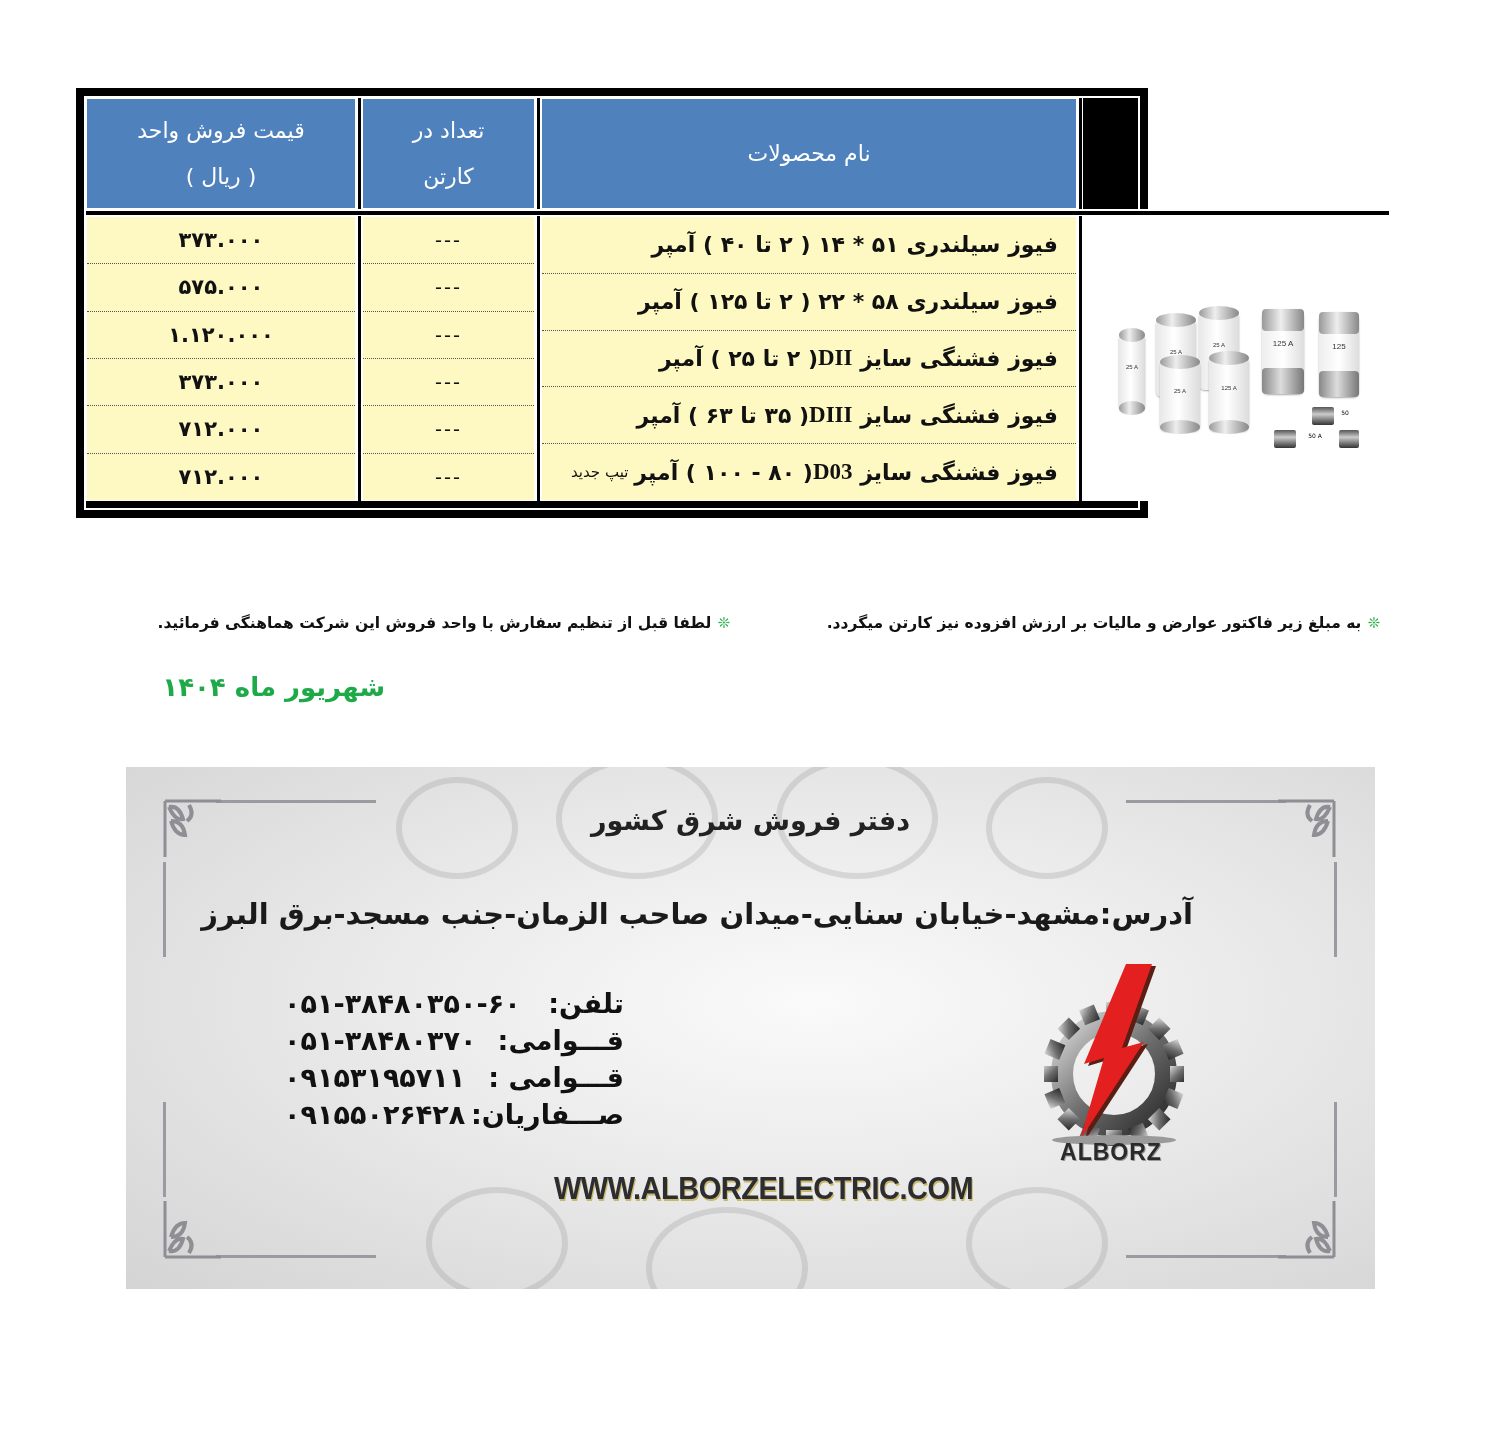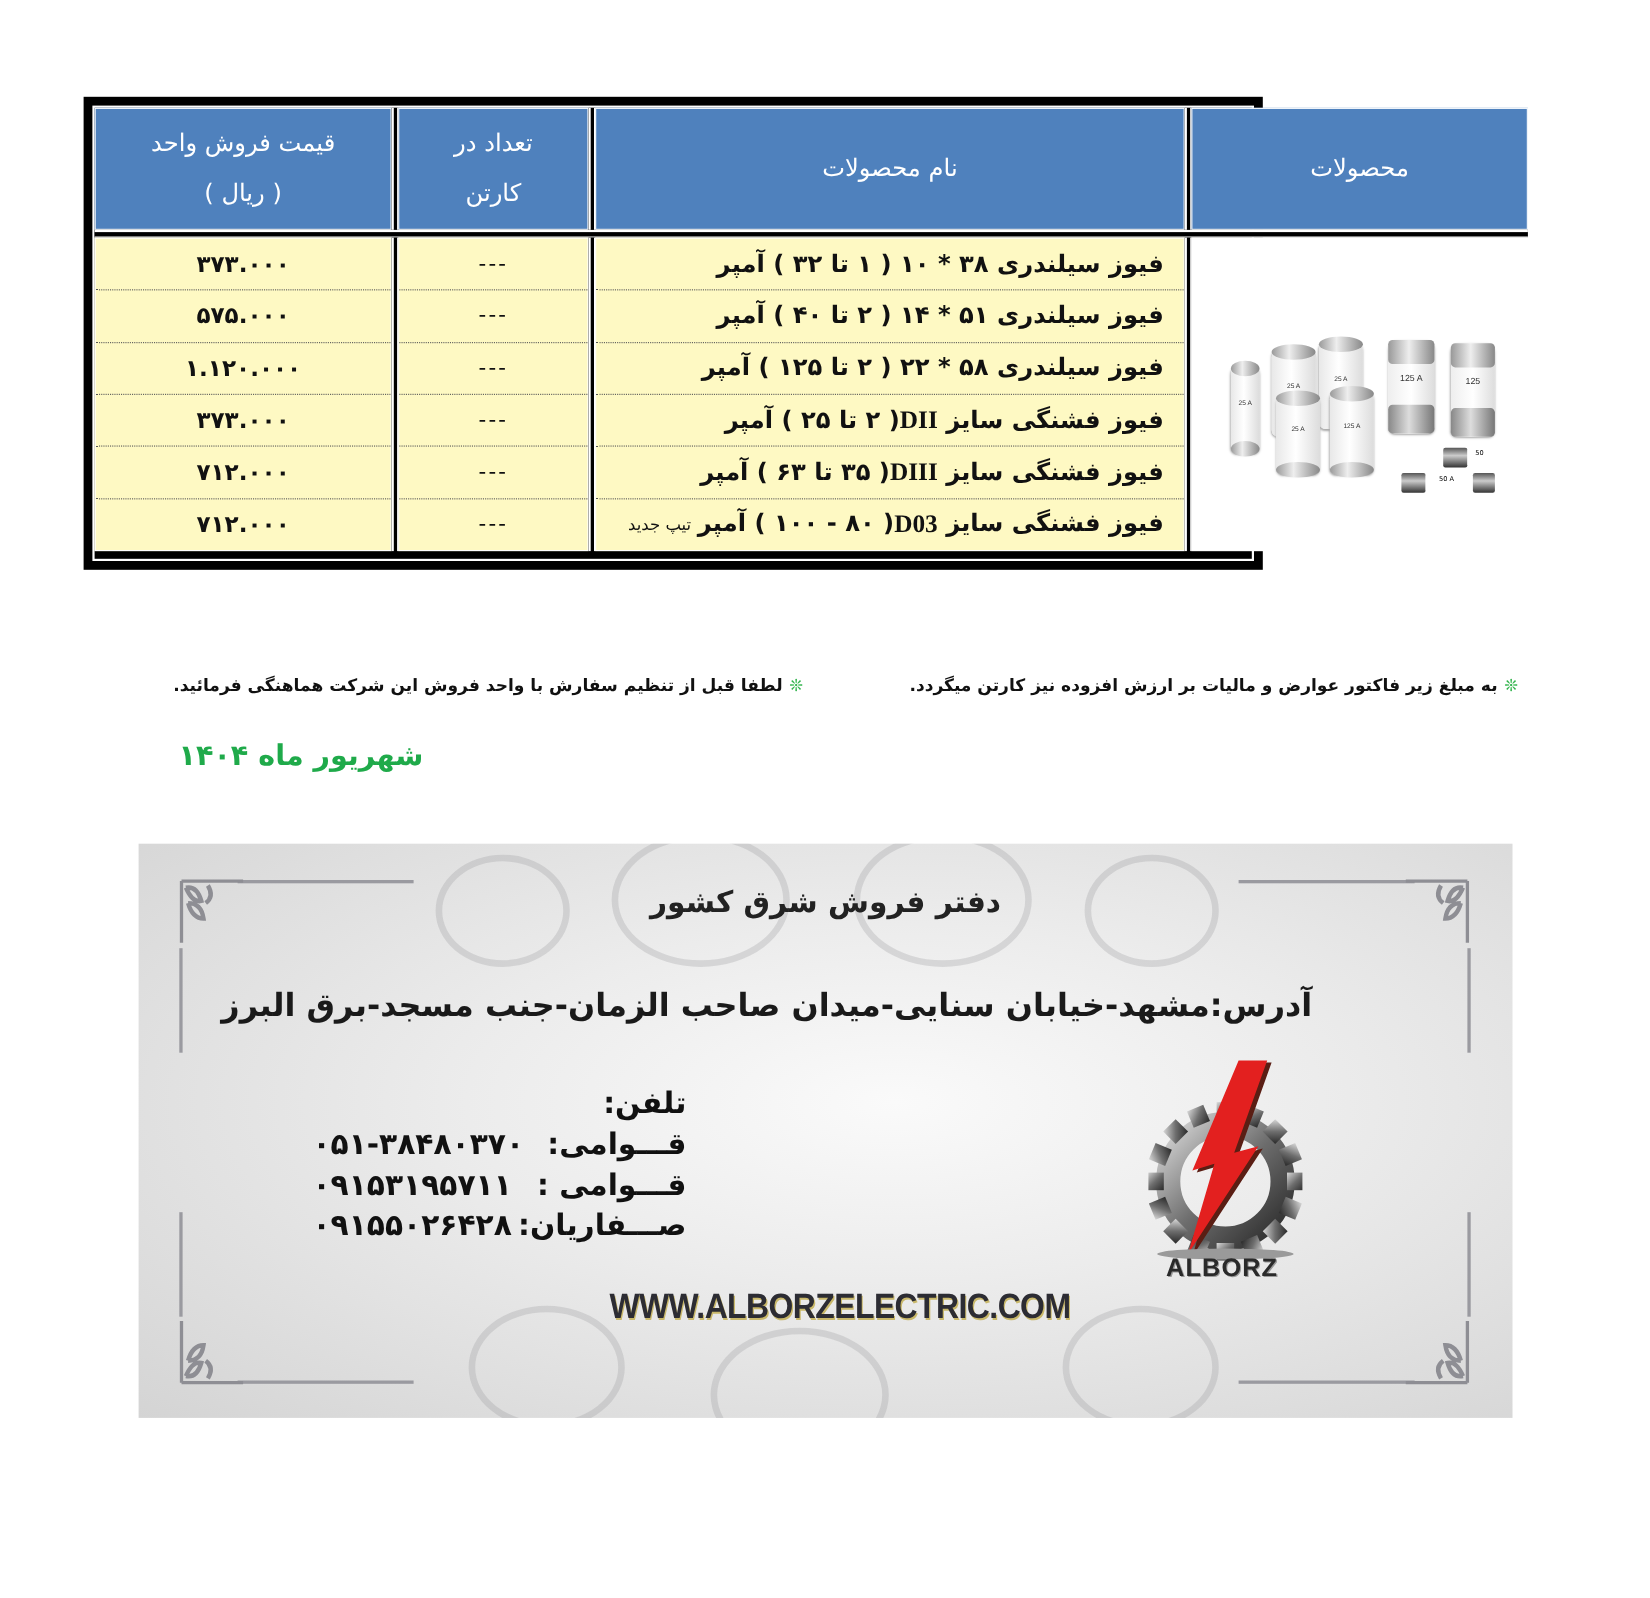--- a/index.html
+++ b/index.html
@@ -94,23 +94,20 @@
       <div class="sep-v"></div>
       <div class="hcell">
         <div>تعداد در</div>
         <div>کارتن</div>
       </div>
       <div class="sep-v"></div>
       <div class="hcell">
         <div>نام محصولات</div>
       </div>
       <div class="sep-v"></div>
-      <div class="hcell">
-        <div>محصولات</div>
-      </div>
 
       <div class="sep-h"></div>
 
       <div class="col prices">
         <div class="cell">۳۷۳.۰۰۰</div>
         <div class="cell">۵۷۵.۰۰۰</div>
         <div class="cell">۱.۱۲۰.۰۰۰</div>
         <div class="cell">۳۷۳.۰۰۰</div>
         <div class="cell">۷۱۲.۰۰۰</div>
         <div class="cell">۷۱۲.۰۰۰</div>
@@ -121,23 +118,20 @@
         <div class="cell">---</div>
         <div class="cell">---</div>
         <div class="cell">---</div>
         <div class="cell">---</div>
         <div class="cell">---</div>
         <div class="cell">---</div>
       </div>
       <div class="sep-v"></div>
 
       <div class="col names">
-        <div class="cell">
-            <span>فیوز سیلندری  ۳۸ * ۱۰ ( ۱ تا ۳۲ ) آمپر</span>
-          </div>
         <div class="cell">
             <span>فیوز سیلندری  ۵۱ * ۱۴ ( ۲ تا ۴۰ ) آمپر</span>
           </div>
         <div class="cell">
             <span>فیوز سیلندری  ۵۸ * ۲۲ ( ۲ تا ۱۲۵ ) آمپر</span>
           </div>
         <div class="cell">
           <span>فیوز فشنگی سایز </span>&nbsp;<span class="latin">DII</span><span> ( ۲ تا ۲۵ ) آمپر</span>
         </div>
         <div class="cell">
@@ -239,20 +233,21 @@
       <path d="M4 4 L60 4 M4 4 L4 60" stroke="#8e8e94" stroke-width="3" fill="none"></path>
       <path d="M8 10 q10 -2 14 12 q-8 2 -14 -12 M10 24 q12 0 14 14 q-10 0 -14 -14 M28 8 q6 10 -2 16" stroke="#8e8e94" stroke-width="4" fill="none"></path>
     </svg>
 
   <div class="card-title">دفتر فروش شرق کشور</div>
   <div class="card-address">آدرس:مشهد-خیابان سنایی-میدان صاحب الزمان-جنب مسجد-برق البرز</div>
 
   <div class="contacts">
     <div class="contact-row">
       <span>تلفن:</span>
+      <span class="val">۰۵۱-۳۸۴۸۰۳۵۰-۶۰</span>
     </div>
     <div class="contact-row">
       <span>قـــوامی:</span>
       <span class="val">۰۵۱-۳۸۴۸۰۳۷۰</span>
     </div>
     <div class="contact-row">
       <span>قـــوامی :</span>
       <span class="val">۰۹۱۵۳۱۹۵۷۱۱</span>
     </div>
     <div class="contact-row">

